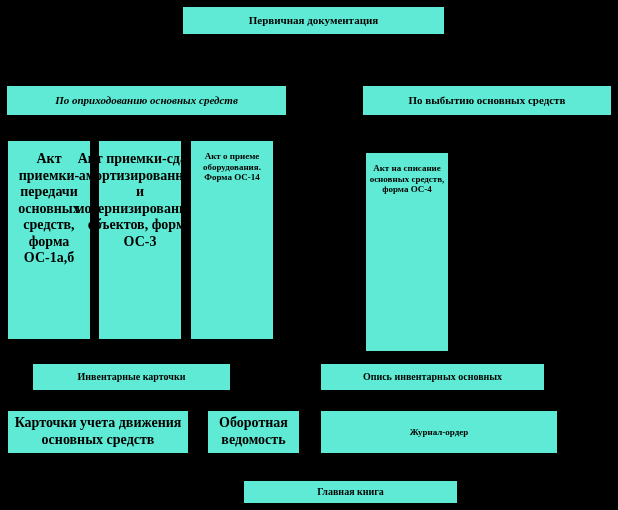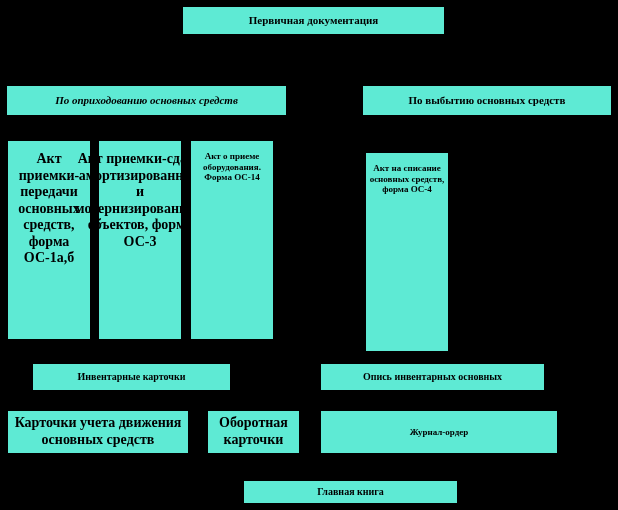--- a/index.html
+++ b/index.html
@@ -57,19 +57,19 @@
   <div class="box top t9" style="left:345px; top:152px; width:84px; height:200px; padding-top:10px;margin-left:20px;">Акт на списание основных средств, форма ОС-4</div>
 
 
 
   <div class="box t10" style="left:32px; top:363px; width:199px; height:28px;text-align:center;">Инвентарные карточки</div>
 
   <div class="box t10" style="left:320px; top:363px; width:225px; height:28px;">Опись инвентарных основных</div>
 
   <div class="box t8" style="left:7px; top:410px; width:182px; height:44px;">Карточки учета движения основных средств</div>
 
-  <div class="box t8" style="left:207px; top:410px; width:93px; height:44px;">Оборотная карточки</div>
+  <div class="box t8" style="left:207px; top:410px; width:93px; height:44px;">Оборотная ведомость</div>
 
   <div class="box t9" style="left:320px; top:410px; width:238px; height:44px;">Журнал-ордер</div>
 
   <div class="box t10" style="left:243px; top:480px; width:215px; height:24px;">Главная книга</div>
 
 </div>
 
 </body></html>

